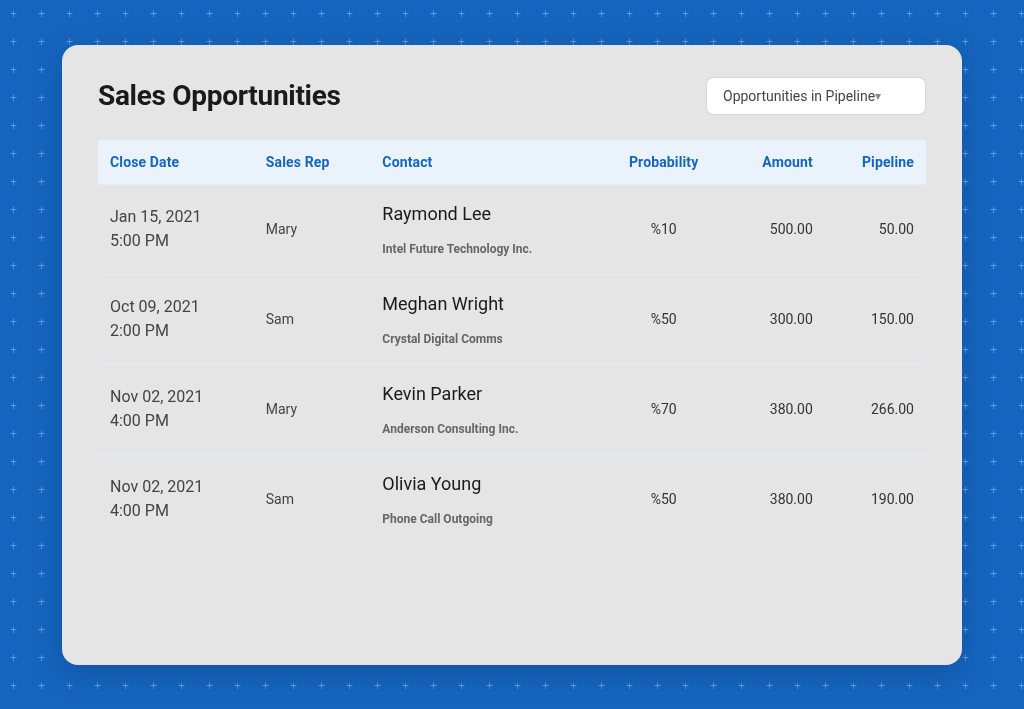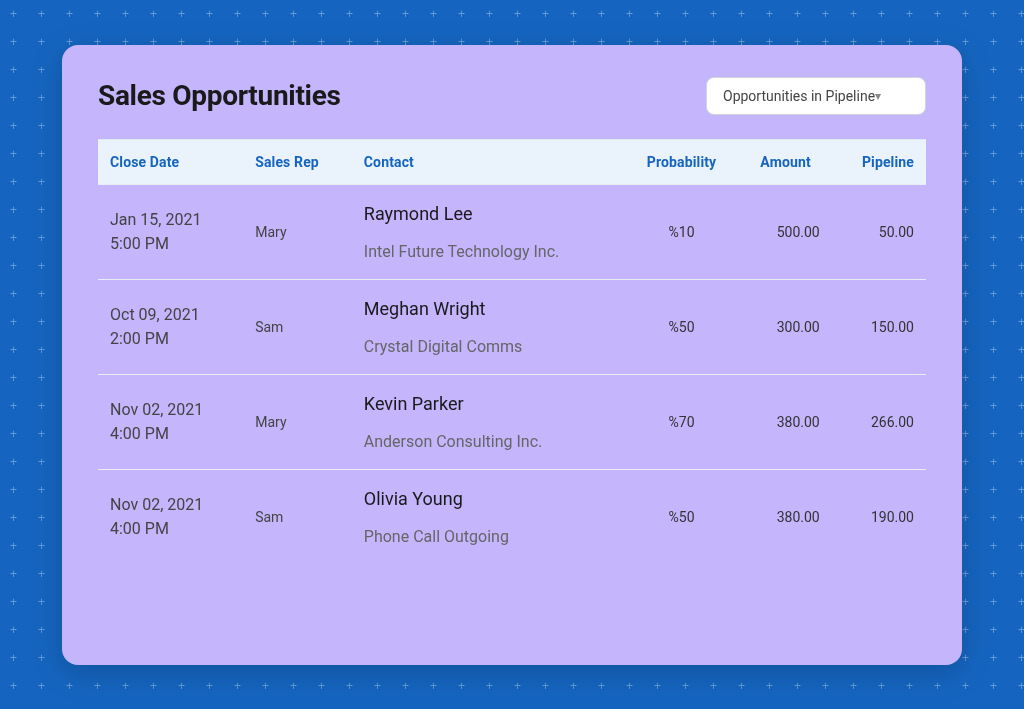--- a/index.html
+++ b/index.html
@@ -23,21 +23,21 @@
     .bg-dots {
       position: absolute;
       top: 0;
       left: 0;
       width: 100%;
       height: 100%;
       pointer-events: none;
     }
 
     .card {
-      background: #c4b5fd;
+      background: #e5e5e5;
       border-radius: 16px;
       width: 900px;
       min-height: 620px;
       padding: 32px 36px 36px 36px;
       position: relative;
       z-index: 1;
       box-shadow: 0 8px 32px rgba(0,0,0,0.18);
     }
 
     .card-header {
@@ -122,22 +122,23 @@
     }
 
     .contact-name {
       font-weight: 400;
       color: #1a1a1a;
       font-size: 18px;
     }
 
     .contact-company {
       color: #666;
-      font-size: 16px;
+      font-size: 12px;
       margin-top: 18px;
+      font-weight: bold;
     }
 
     .probability {
       text-align: center;
       color: #333;
     }
 
     .amount-cell {
       text-align: right;
       color: #333;
@@ -169,21 +170,21 @@
     </div>
   </div>
   <hr class="divider-top">
   <table>
     <thead>
       <tr>
         <th>Close Date</th>
         <th>Sales Rep</th>
         <th>Contact</th>
         <th style="text-align:center;">Probability</th>
-        <th style="text-align:center;margin-top:9px;">Amount</th>
+        <th style="text-align:right;margin-top:9px;">Amount</th>
         <th style="text-align:right;">Pipeline</th>
       </tr>
     </thead>
     <tbody id="table-body">
     <tr>
       <td>
         <div class="close-date">Jan 15, 2021<br>5:00 PM</div>
       </td>
       <td>
         <span class="sales-rep">Mary</span>

